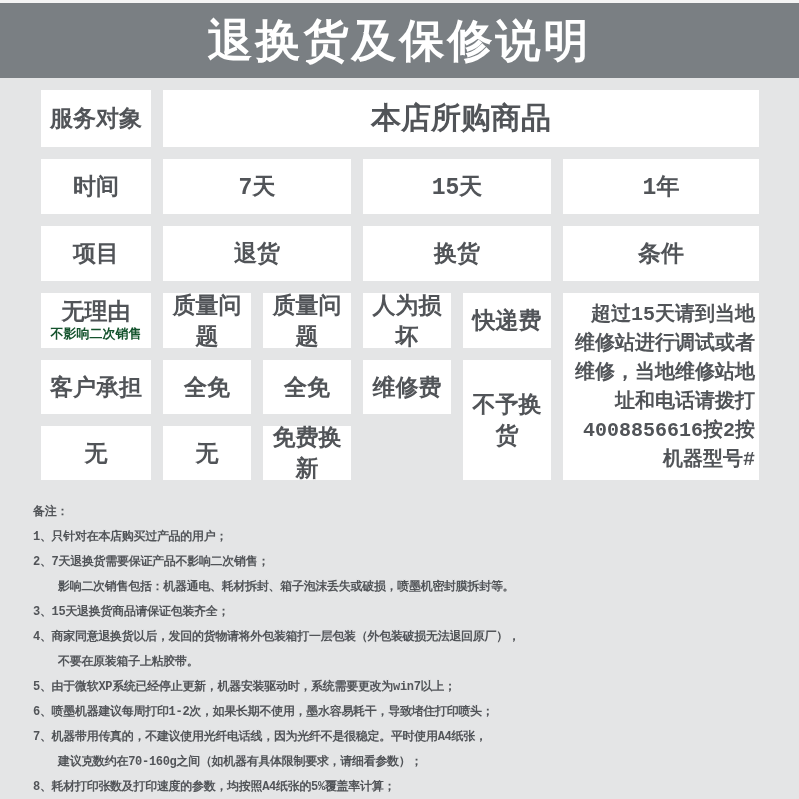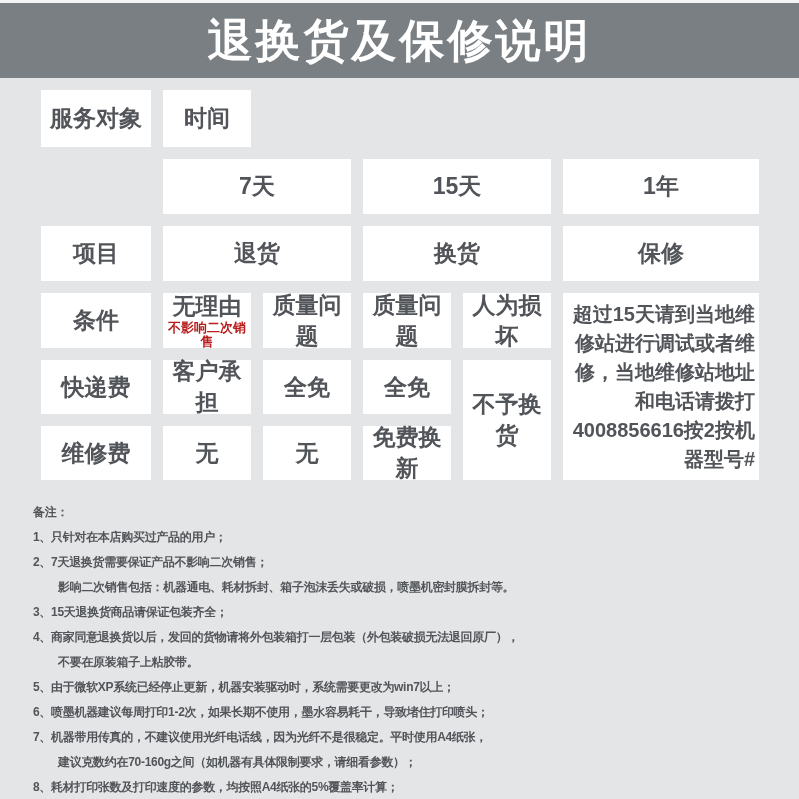--- a/index.html
+++ b/index.html
@@ -1,15 +1,15 @@
 <!DOCTYPE html>
 <html><head>
 <meta charset="utf-8">
 <style>
-  * { margin:0; padding:0; box-sizing:border-box; }
+  * { margin:0; padding:0; box-sizing:border-box;font-family:Liberation Mono, monospace; }
   html, body { width:799px; height:799px; }
   body {
     background:#e4e5e6;
     font-family:"Liberation Sans", sans-serif;
     font-weight:bold;
     color:#515458;
     overflow:hidden;
   }
   .top-strip { height:3px; background:#f4f4f4; }
   .header-band {
@@ -31,21 +31,21 @@
     background:#ffffff;
     display:flex; align-items:center; justify-content:center;
     font-size:23px; text-align:center;
   }
   .cell.big { font-size:30px; }
   .c-span5 { grid-column:2 / 7; }
   .c2s2 { grid-column:2 / 4; }
   .c4s2 { grid-column:4 / 6; }
   .c6 { grid-column:6 / 7; }
   .stack { flex-direction:column; line-height:26px; }
-  .red-sub { font-size:13px; line-height:14px; color:#b91c1c; margin-top:2px; }
+  .red-sub { font-size:13px; line-height:14px; color:#14532d; margin-top:2px; }
   .no-exchange { grid-column:5 / 6; grid-row:5 / 7; }
   .warranty-note {
     grid-column:6 / 7; grid-row:4 / 7;
     font-size:20px; line-height:29px; text-align:right;
     padding:4px 4px 4px 9px; justify-content:flex-start;
   }
   .notes {
     margin:20px 20px 0 33px;
     font-size:12px; line-height:25px;
     letter-spacing:-0.3px;
@@ -59,30 +59,30 @@
 
 <div class="top-strip"></div>
 
 <div class="header-band">
   <div class="title">退换货及保修说明</div>
 </div>
 
 <div class="policy-table">
 
   <div class="cell">服务对象</div>
+  <div class="cell big c-span5">本店所购商品</div>
 
   <div class="cell">时间</div>
   <div class="cell c2s2">7天</div>
   <div class="cell c4s2">15天</div>
   <div class="cell c6">1年</div>
 
   <div class="cell">项目</div>
   <div class="cell c2s2">退货</div>
   <div class="cell c4s2">换货</div>
-  <div class="cell c6">保修</div>
 
   <div class="cell">条件</div>
   <div class="cell stack">
     <span>无理由</span>
     <span class="red-sub">不影响二次销售</span>
   </div>
   <div class="cell">质量问题</div>
   <div class="cell">质量问题</div>
   <div class="cell">人为损坏</div>
   <div class="cell warranty-note">超过15天请到当地维修站进行调试或者维修，当地维修站地址和电话请拨打4008856616按2按机器型号#</div>

